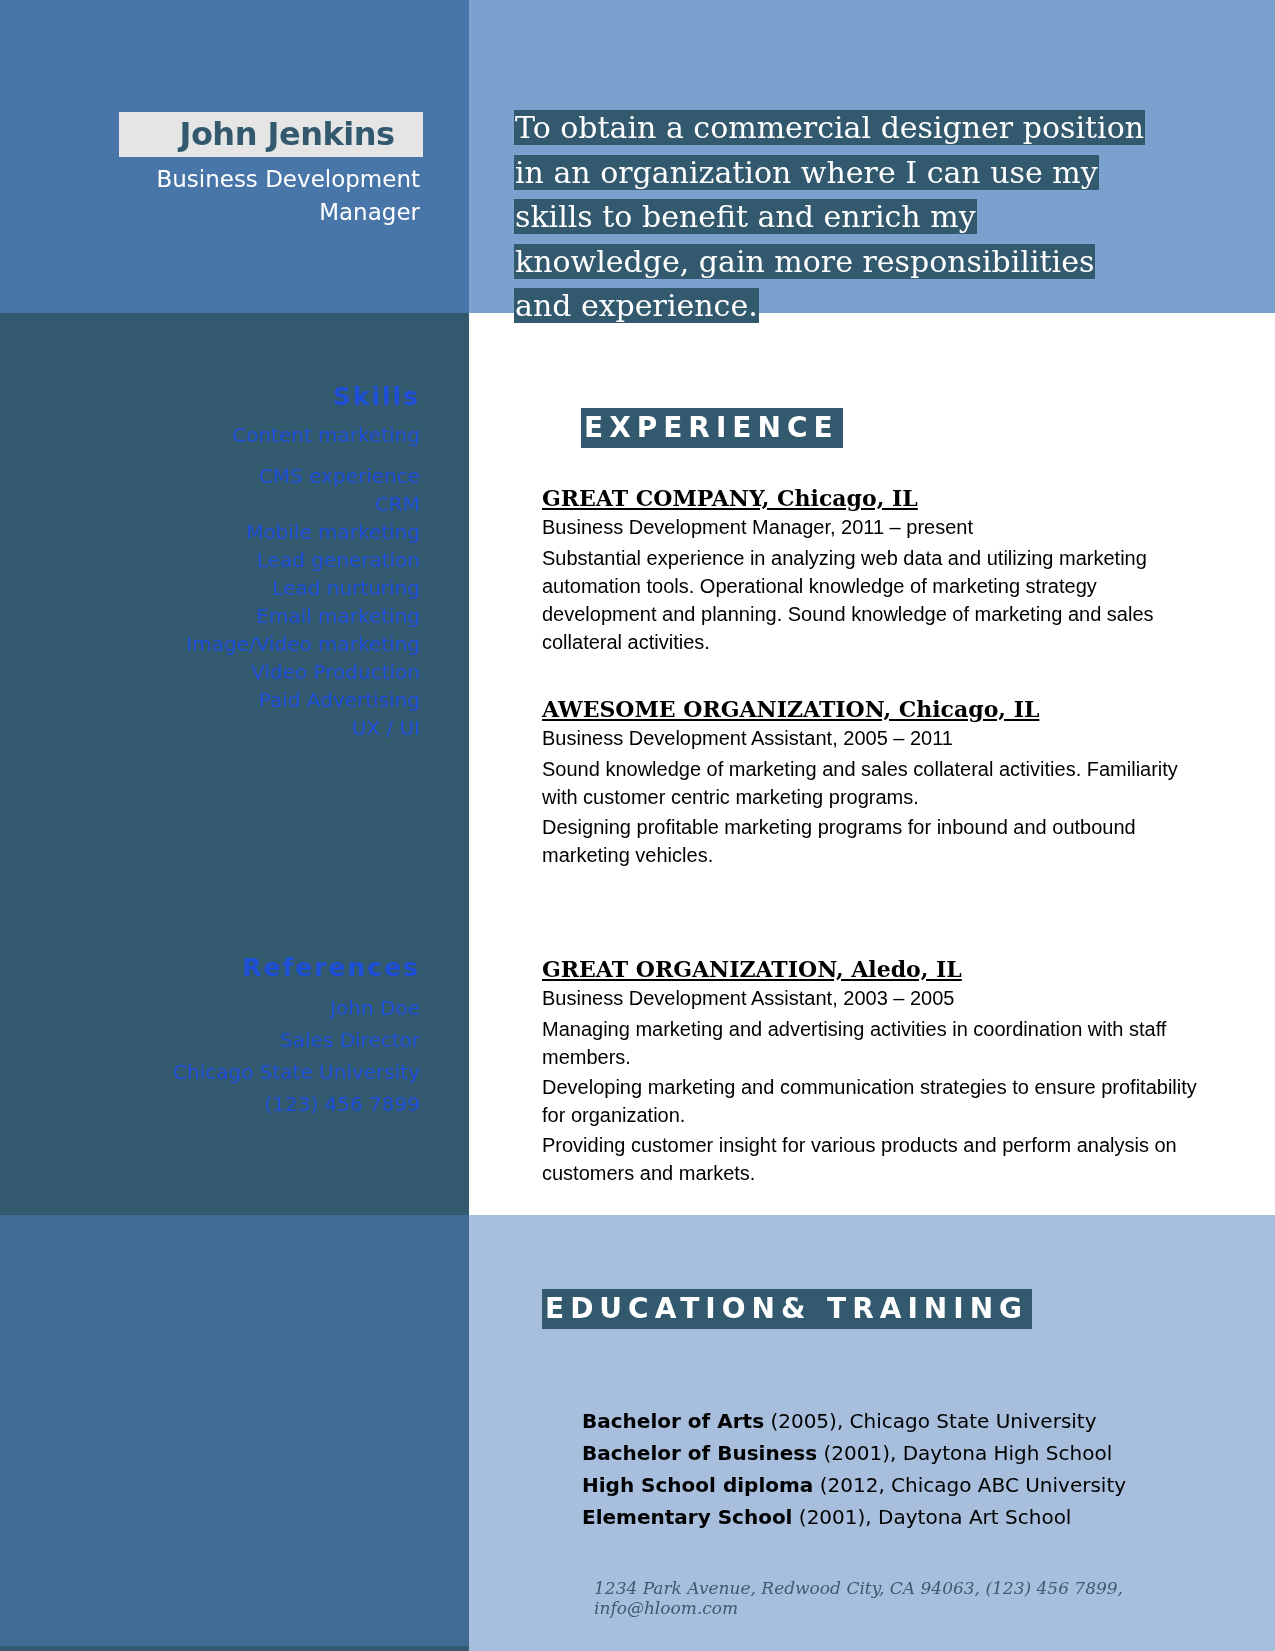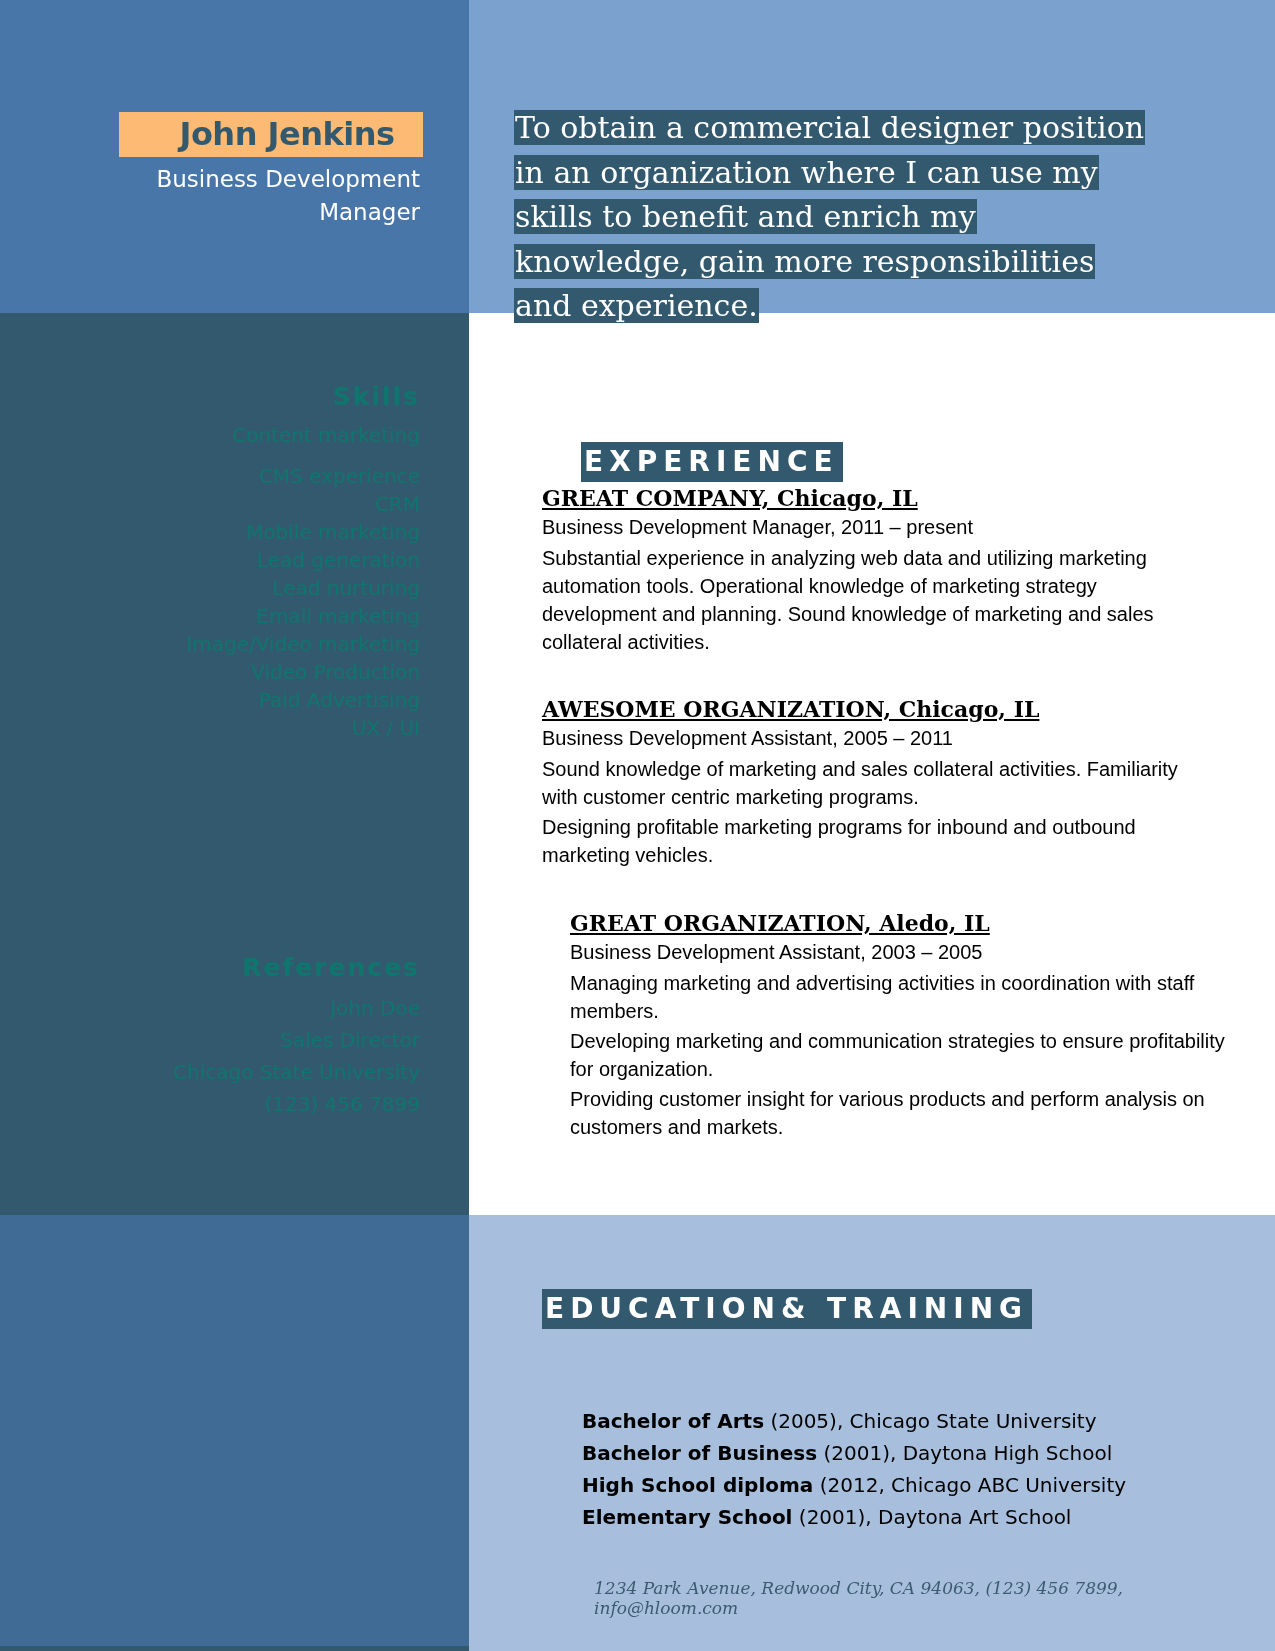--- a/index.html
+++ b/index.html
@@ -7,38 +7,38 @@
   body { position:relative; font-family:"Liberation Sans", "DejaVu Sans", sans-serif; }
   .blk { position:absolute; }
   #tl { left:0; top:0; width:469px; height:313px; background:#4876a8; }
   #tr { left:469px; top:0; width:806px; height:313px; background:#7ba1cf; }
   #ml { left:0; top:313px; width:469px; height:902px; background:#33596f; }
   #mr { left:469px; top:313px; width:806px; height:902px; background:#ffffff; }
   #bl { left:0; top:1215px; width:469px; height:431px; background:#3f6b95; }
   #br { left:469px; top:1215px; width:806px; height:436px; background:#a7bfdd; }
   #bstrip { left:0; top:1646px; width:469px; height:5px; background:#33596f; }
 
-  .name-box { position:absolute; left:119px; top:112px; width:304px; height:45px; background:#fdba74;
+  .name-box { position:absolute; left:119px; top:112px; width:304px; height:45px; background:#e5e5e5;
     color:#33596f; font-weight:bold; font-size:32px; text-align:center; line-height:45px; font-family:"DejaVu Sans", sans-serif; letter-spacing:-0.5px;padding-left:32px; }
   .job-title { position:absolute; right:855px; top:163px; width:300px; text-align:right; color:#ffffff; font-size:23px; line-height:33px; font-family:"DejaVu Sans", sans-serif; }
 
   .objective { position:absolute; left:514px; top:106px; width:640px; font-family:"DejaVu Serif", serif; font-size:30px; line-height:44.5px; color:#ffffff; }
   .objective span { background:#33596f; box-decoration-break:clone; -webkit-box-decoration-break:clone; padding:0 1px; }
 
-  .side { position:absolute; right:855px; text-align:right; color:#0f766e; font-family:"DejaVu Sans", sans-serif; }
+  .side { position:absolute; right:855px; text-align:right; color:#1d4ed8; font-family:"DejaVu Sans", sans-serif; }
   .side-heading { font-weight:bold; font-size:25px; letter-spacing:2px; }
   .skills-heading { top:382px; }
   .skill-first { top:423px; font-size:20px; }
   .skills-list { top:462px; font-size:20px; line-height:28px; }
   .refs-heading { top:953px; }
   .refs-list { top:992px; font-size:20px; line-height:32px; }
 
   .main { position:absolute; left:542px; width:660px; color:#000000; font-family:"DejaVu Sans", sans-serif; }
   .section-label { display:inline-block; background:#33596f; color:#ffffff; font-weight:bold; font-size:28px; letter-spacing:6px; padding:2px 4px 2px 3px; line-height:36px; }
-  .exp-heading { top:442px;padding-left:39px; }
+  .exp-heading { top:408px;padding-left:39px; }
   .job { position:absolute; left:542px; width:660px; }
   .job-company { font-family:"DejaVu Serif", serif; font-weight:bold; font-size:22px; text-decoration:underline; line-height:28px; }
   .job-role { font-size:20px; line-height:30px; }
   .job-desc { font-size:20px; line-height:28px; margin-top:2px; }
   .edu-heading { top:1289px; }
   .edu-list { position:absolute; left:542px; top:1405px; font-size:20px; line-height:32px; color:#000; font-family:"DejaVu Sans", sans-serif; }
   .edu-list b { font-weight:bold;margin-left:40px; }
   .footer-contact { position:absolute; left:594px; top:1578px; width:610px; font-family:"DejaVu Serif", serif; font-style:italic; font-size:17px; color:#3c5a72; }
 </style>
 </head>
@@ -90,21 +90,21 @@
   <div class="job-desc">Substantial experience in analyzing web data and utilizing marketing automation tools. Operational knowledge of marketing strategy development and planning. Sound knowledge of marketing and sales collateral activities.</div>
 </div>
 
 <div class="job" style="top:695px;">
   <div class="job-company">AWESOME ORGANIZATION, Chicago, IL</div>
   <div class="job-role">Business Development Assistant, 2005 – 2011</div>
   <div class="job-desc">Sound knowledge of marketing and sales collateral activities. Familiarity with customer centric marketing programs.</div>
   <div class="job-desc">Designing profitable marketing programs for inbound and outbound marketing vehicles.</div>
 </div>
 
-<div class="job" style="top:909px;margin-left:28px;">
+<div class="job" style="top:955px;">
   <div class="job-company">GREAT ORGANIZATION, Aledo, IL</div>
   <div class="job-role">Business Development Assistant, 2003 – 2005</div>
   <div class="job-desc">Managing marketing and advertising activities in coordination with staff members.</div>
   <div class="job-desc">Developing marketing and communication strategies to ensure profitability for organization.</div>
   <div class="job-desc">Providing customer insight for various products and perform analysis on customers and markets.</div>
 </div>
 
 <div class="main edu-heading">
   <span class="section-label">EDUCATION&amp; TRAINING</span>
 </div>

